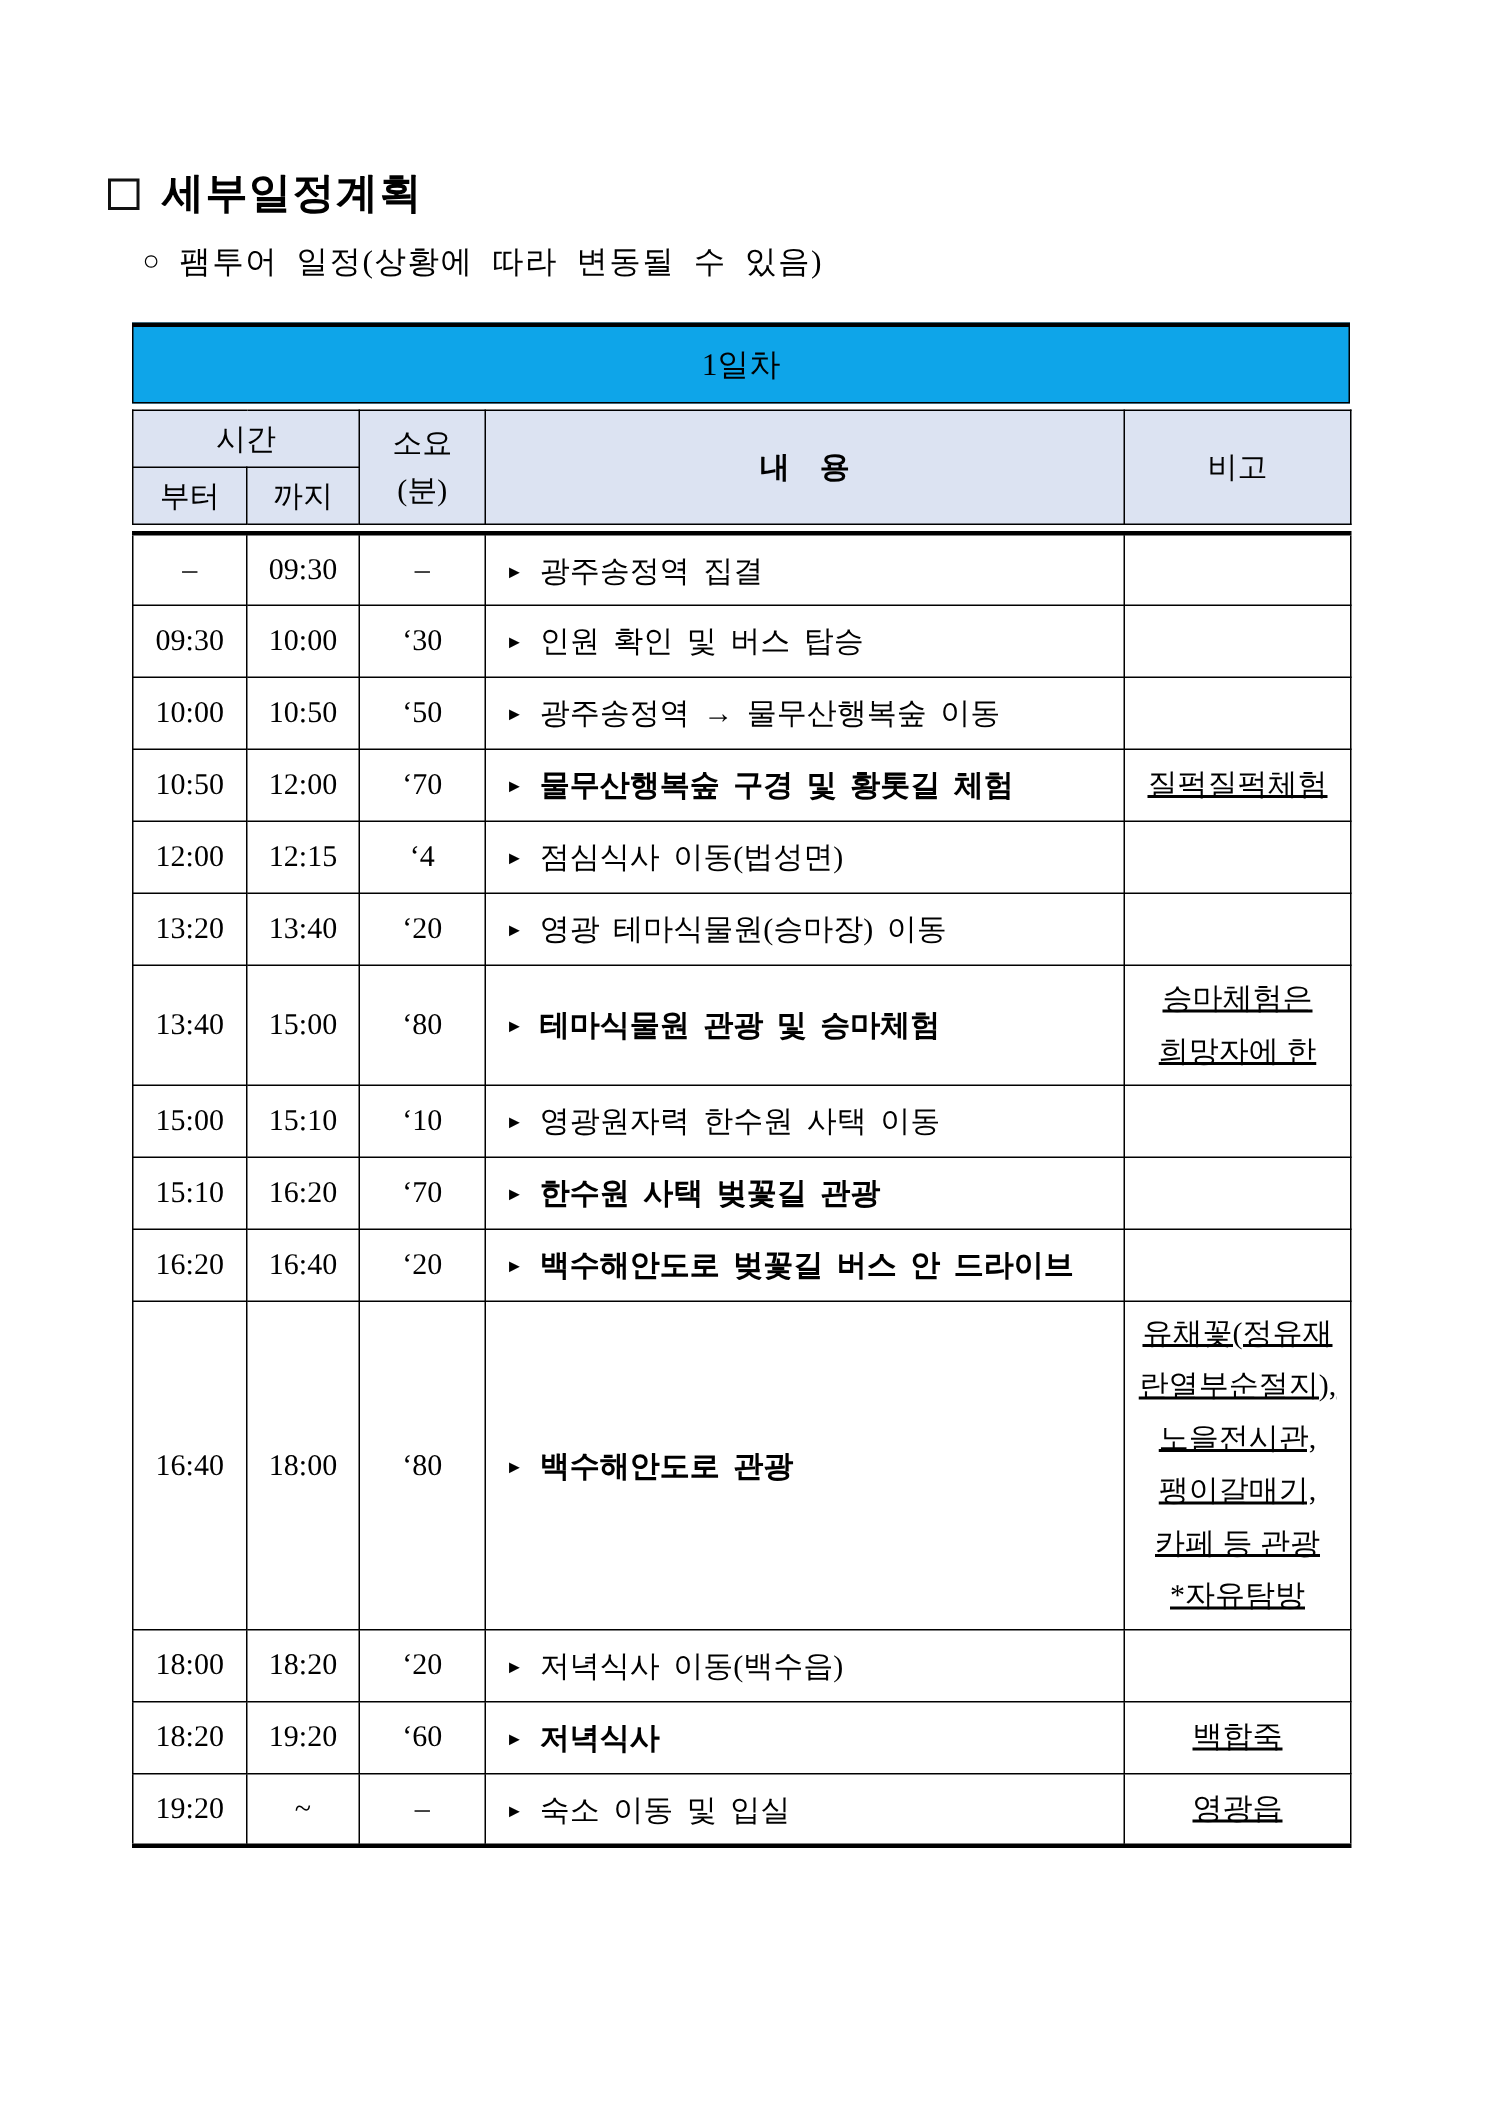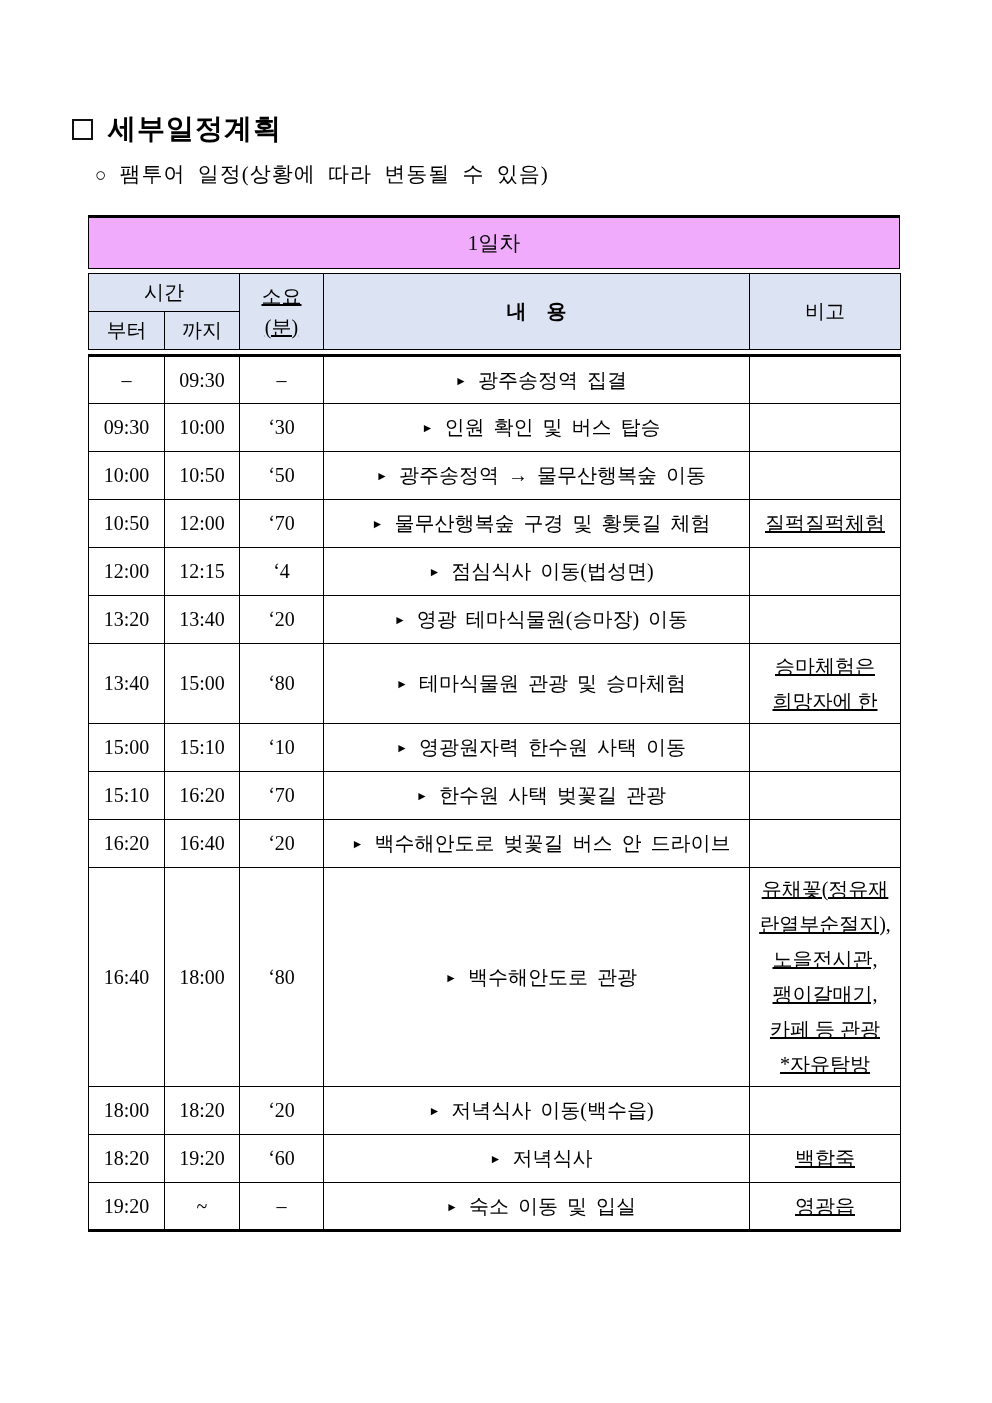--- a/index.html
+++ b/index.html
@@ -45,21 +45,21 @@
     font-size: 19px;
     margin-right: 12px;
     line-height: 1;
   }
 
   
   .table-wrap { position: absolute; left: 88px; top: 215px; width: 812px; }
 
   .day-row {
     width: 812px; height: 54px;
-    background: #f0abfc;
+    background: #0ea5e9;
     border: 1.5px solid #000000;
     border-top: 3.5px solid #000000;
     display: flex; align-items: center; justify-content: center;
     font-size: 21px;
     margin-bottom: 4px;
   }
 
   table { border-collapse: collapse; table-layout: fixed; width: 812px; }
   col.c-from  { width: 76px; }
   col.c-to    { width: 75px; }
@@ -69,56 +69,56 @@
 
   .head-table { border: 1.5px solid #000000; margin-bottom: 4px; padding-left: 44px; }
   .head-table td {
     background: #dce3f2;
     border: 1.5px solid #000000;
     text-align: center;
     vertical-align: middle;
     font-size: 20px;
     height: 38px;
   }
-  .head-table .pre   { white-space: pre-line; line-height: 1.55; text-decoration: underline; }
+  .head-table .pre   { white-space: pre-line; line-height: 1.55; }
   .head-table .prsp  { white-space: pre; font-weight: bold; }
 
   .body-table {
     border: 1.5px solid #000000;
     border-top: 3px solid #000000;
     border-bottom: 3.5px solid #000000;
     background: #ffffff;
   }
   .body-table td {
     border: 1.5px solid #000000;
     text-align: center;
     vertical-align: middle;
     font-size: 20px;
     padding: 2px 4px;
   }
   .body-table tr.h48  td { height: 48px; }
   .body-table tr.h80  td { height: 80px; }
   .body-table tr.h212 td { height: 212px; }
   .body-table td.content {
-    text-align: center;
+    text-align: left;
     padding-left: 13px;
     word-spacing: 4px;
   }
   .body-table td.content .bullet {
     font-size: 12px;
     margin-right: 11px;
     position: relative; top: -2px;
   }
   .body-table td.remark {
     white-space: pre-line;
     line-height: 1.75;
     padding: 4px 2px;
     text-decoration: underline;
   }
-  .bold { font-weight: normal; }
+  .bold { font-weight: bold; }
 </style>
 </head>
 <body>
 
 <div class="page">
 
   <div class="title-line">
     <span class="checkbox"></span>
     <span class="doc-title">세부일정계획</span>
   </div>

